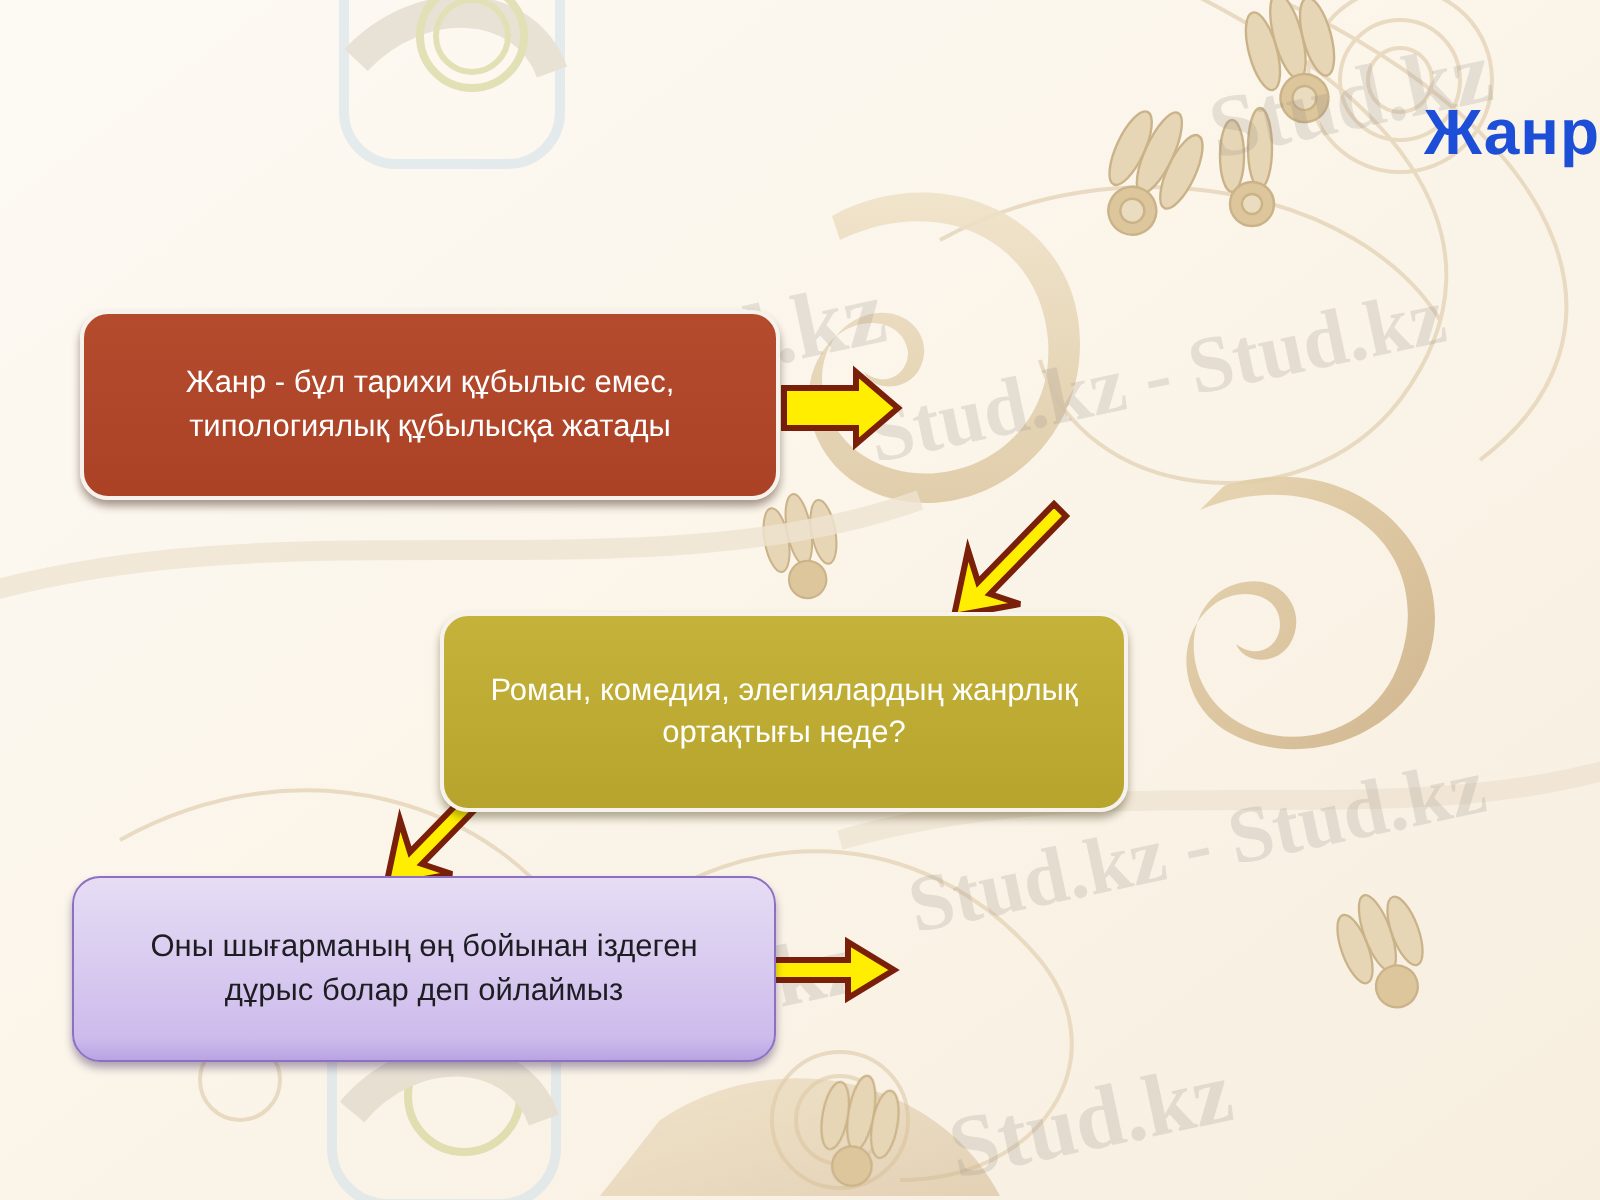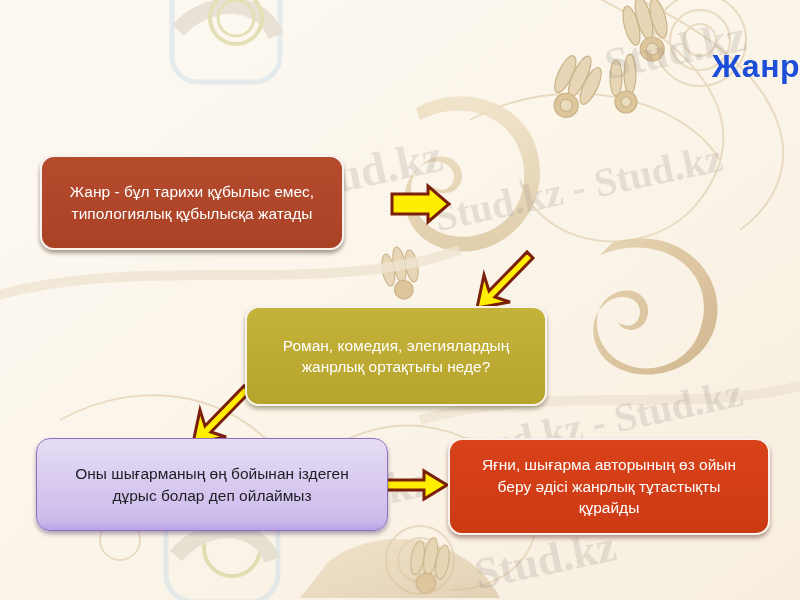--- a/index.html
+++ b/index.html
@@ -36,35 +36,35 @@
     text-align: center;
     border-radius: 14px;
     padding: 8px 16px;
     line-height: 1.38;
     font-size: 15.5px;
     z-index: 6;
   }
   .node span { display: block; width: 100%; }
 
   #node-1 {
-    left: 40px; top: 155px; width: 304px; height: 95px;
+    left: 40px; top: 155px; width: 350px; height: 95px;
     background: linear-gradient(180deg,#b44b2d 0%, #ab4226 100%);
     color: #ffffff;
     border: 2.5px solid #f7f3ec;
     box-shadow: 0 3px 4px rgba(60,30,20,0.45);
   }
   #node-2 {
     left: 445px; top: 152px; width: 325px; height: 100px;
     background: linear-gradient(180deg,#c473a5 0%, #b7628f 100%);
     color: #ffffff;
     border: 2.5px solid #f7f3ec;
     box-shadow: 0 3px 4px rgba(60,30,20,0.40);
   }
   #node-3 {
-    left: 245px; top: 306px; width: 302px; height: 100px;
+    left: 220px; top: 306px; width: 344px; height: 100px;
     background: linear-gradient(180deg,#c4b23a 0%, #b6a42c 100%);
     color: #ffffff;
     border: 2.5px solid #f7f3ec;
     box-shadow: 0 3px 4px rgba(60,50,10,0.40);
     text-align: center;
   }
   #node-4 {
     left: 36px; top: 438px; width: 352px; height: 93px;
     background: linear-gradient(180deg,#e6ddf4 0%, #cdbbec 88%, #b9a4e2 100%);
     color: #1d1d22;
@@ -244,17 +244,14 @@
 
 
   <div class="node" id="node-3">
     <span>Роман, комедия, элегиялардың жанрлық ортақтығы неде?</span>
   </div>
 
   <div class="node" id="node-4">
     <span>Оны шығарманың өң бойынан іздеген дұрыс болар деп ойлаймыз</span>
   </div>
 
-  <div class="node" id="node-5">
-    <span>Яғни, шығарма авторының өз ойын беру әдісі жанрлық тұтастықты құрайды</span>
-  </div>
 
 </div>
 
 </body></html>

